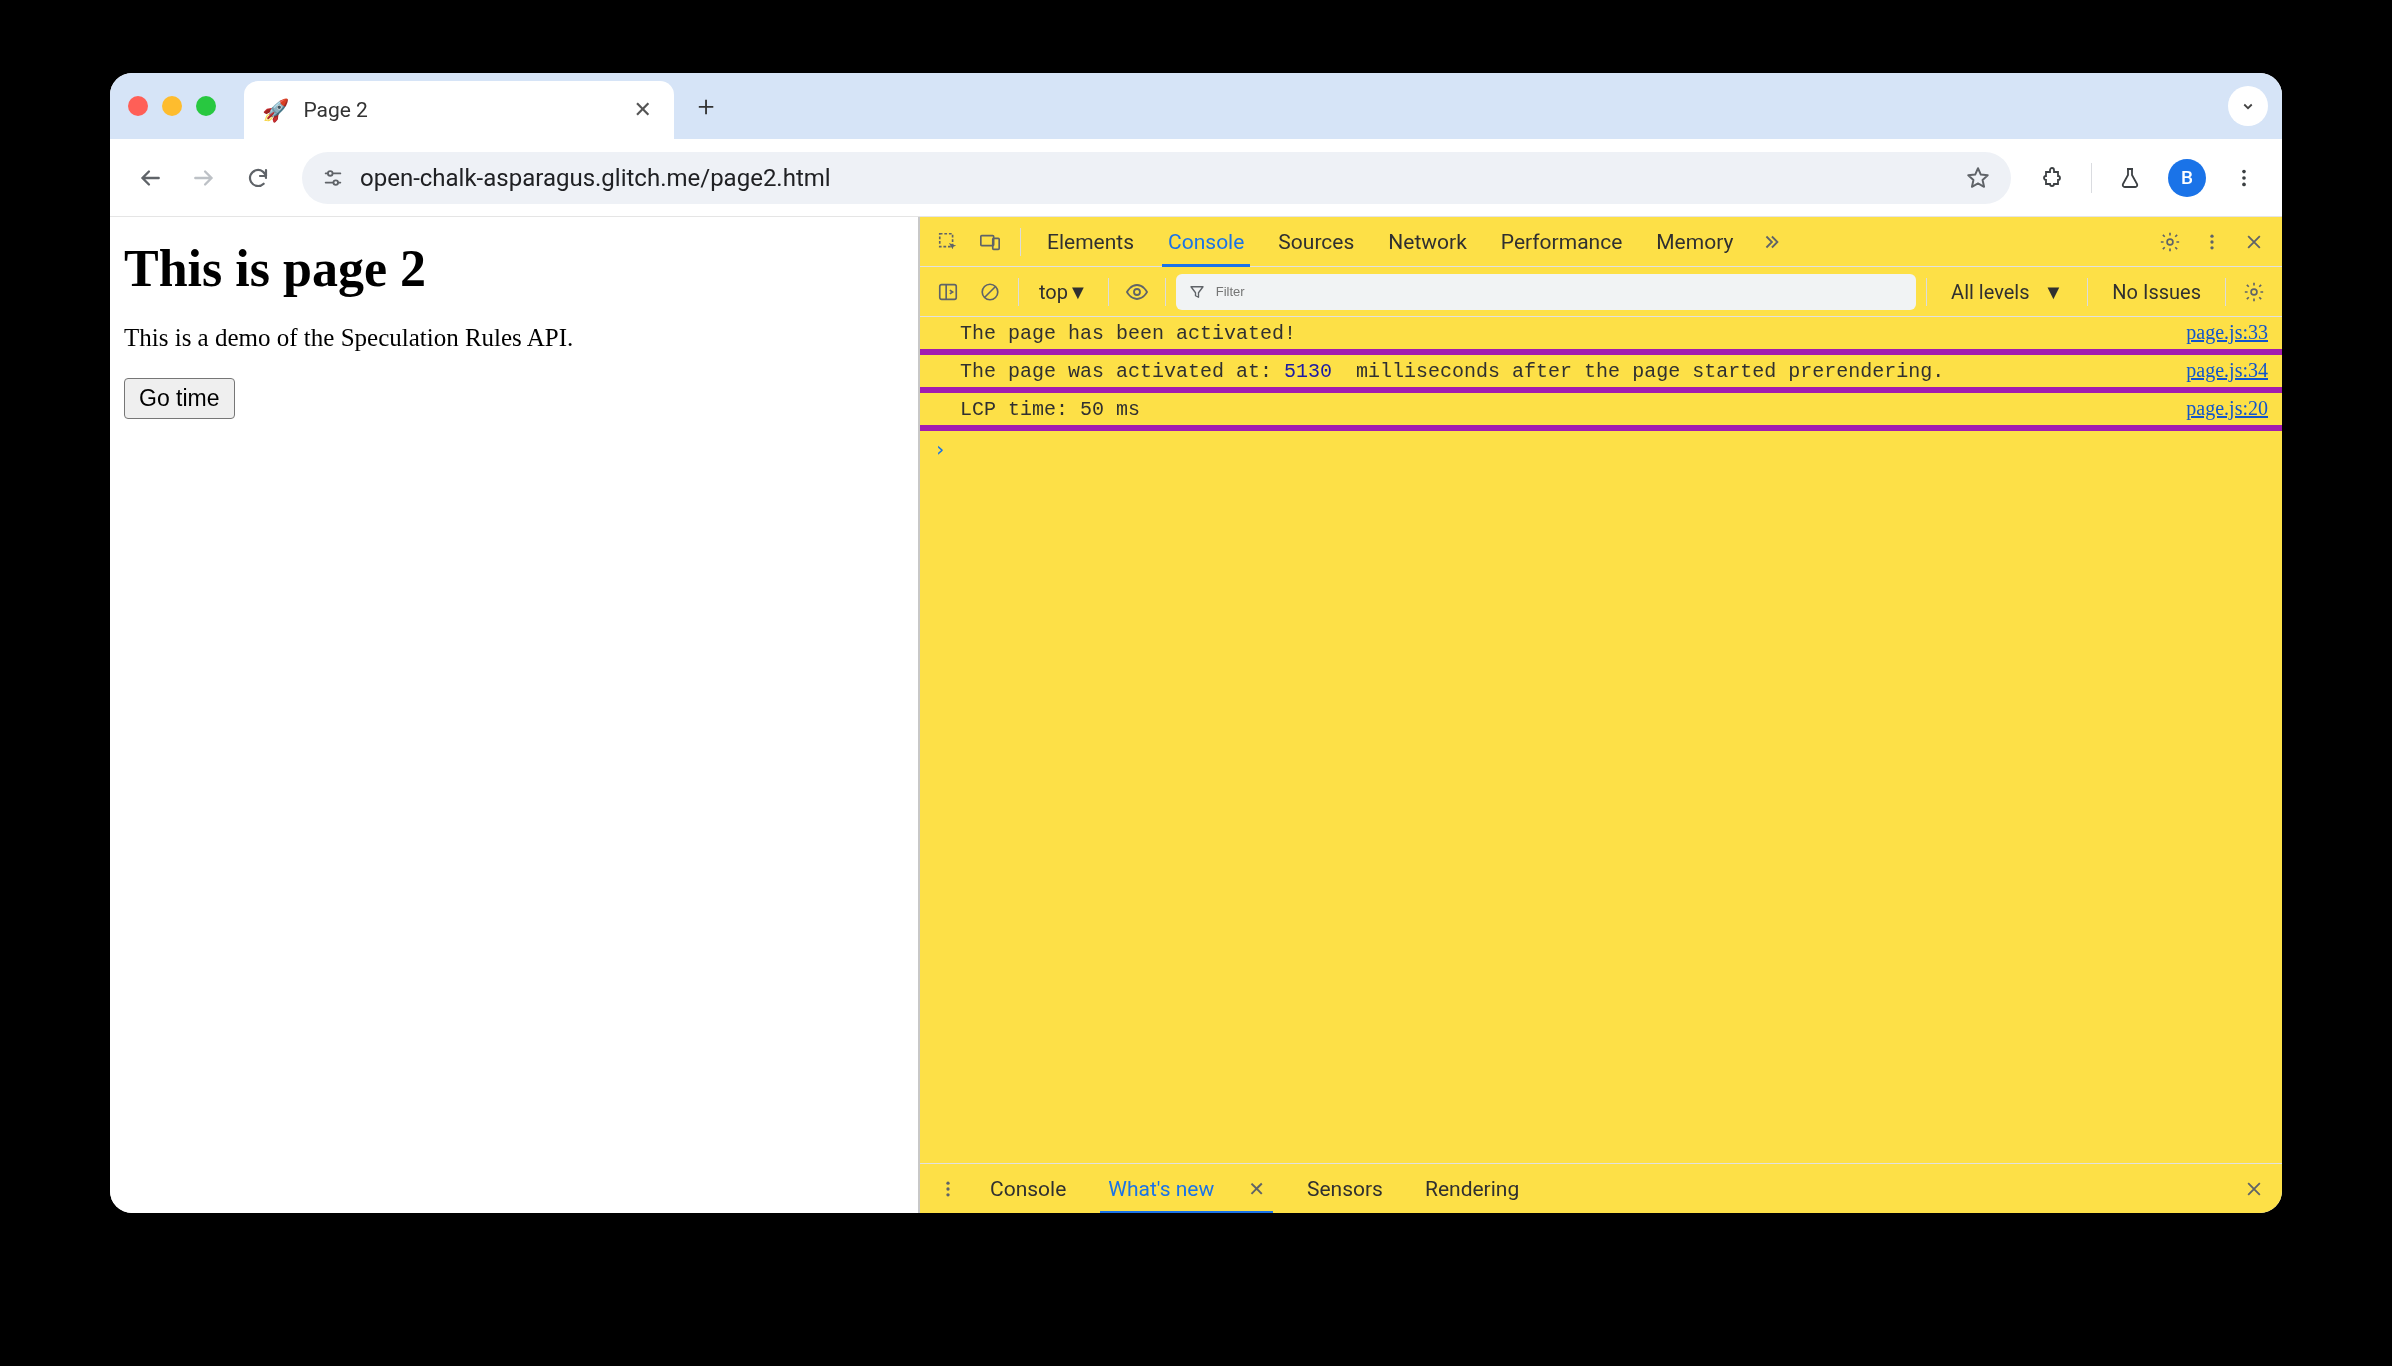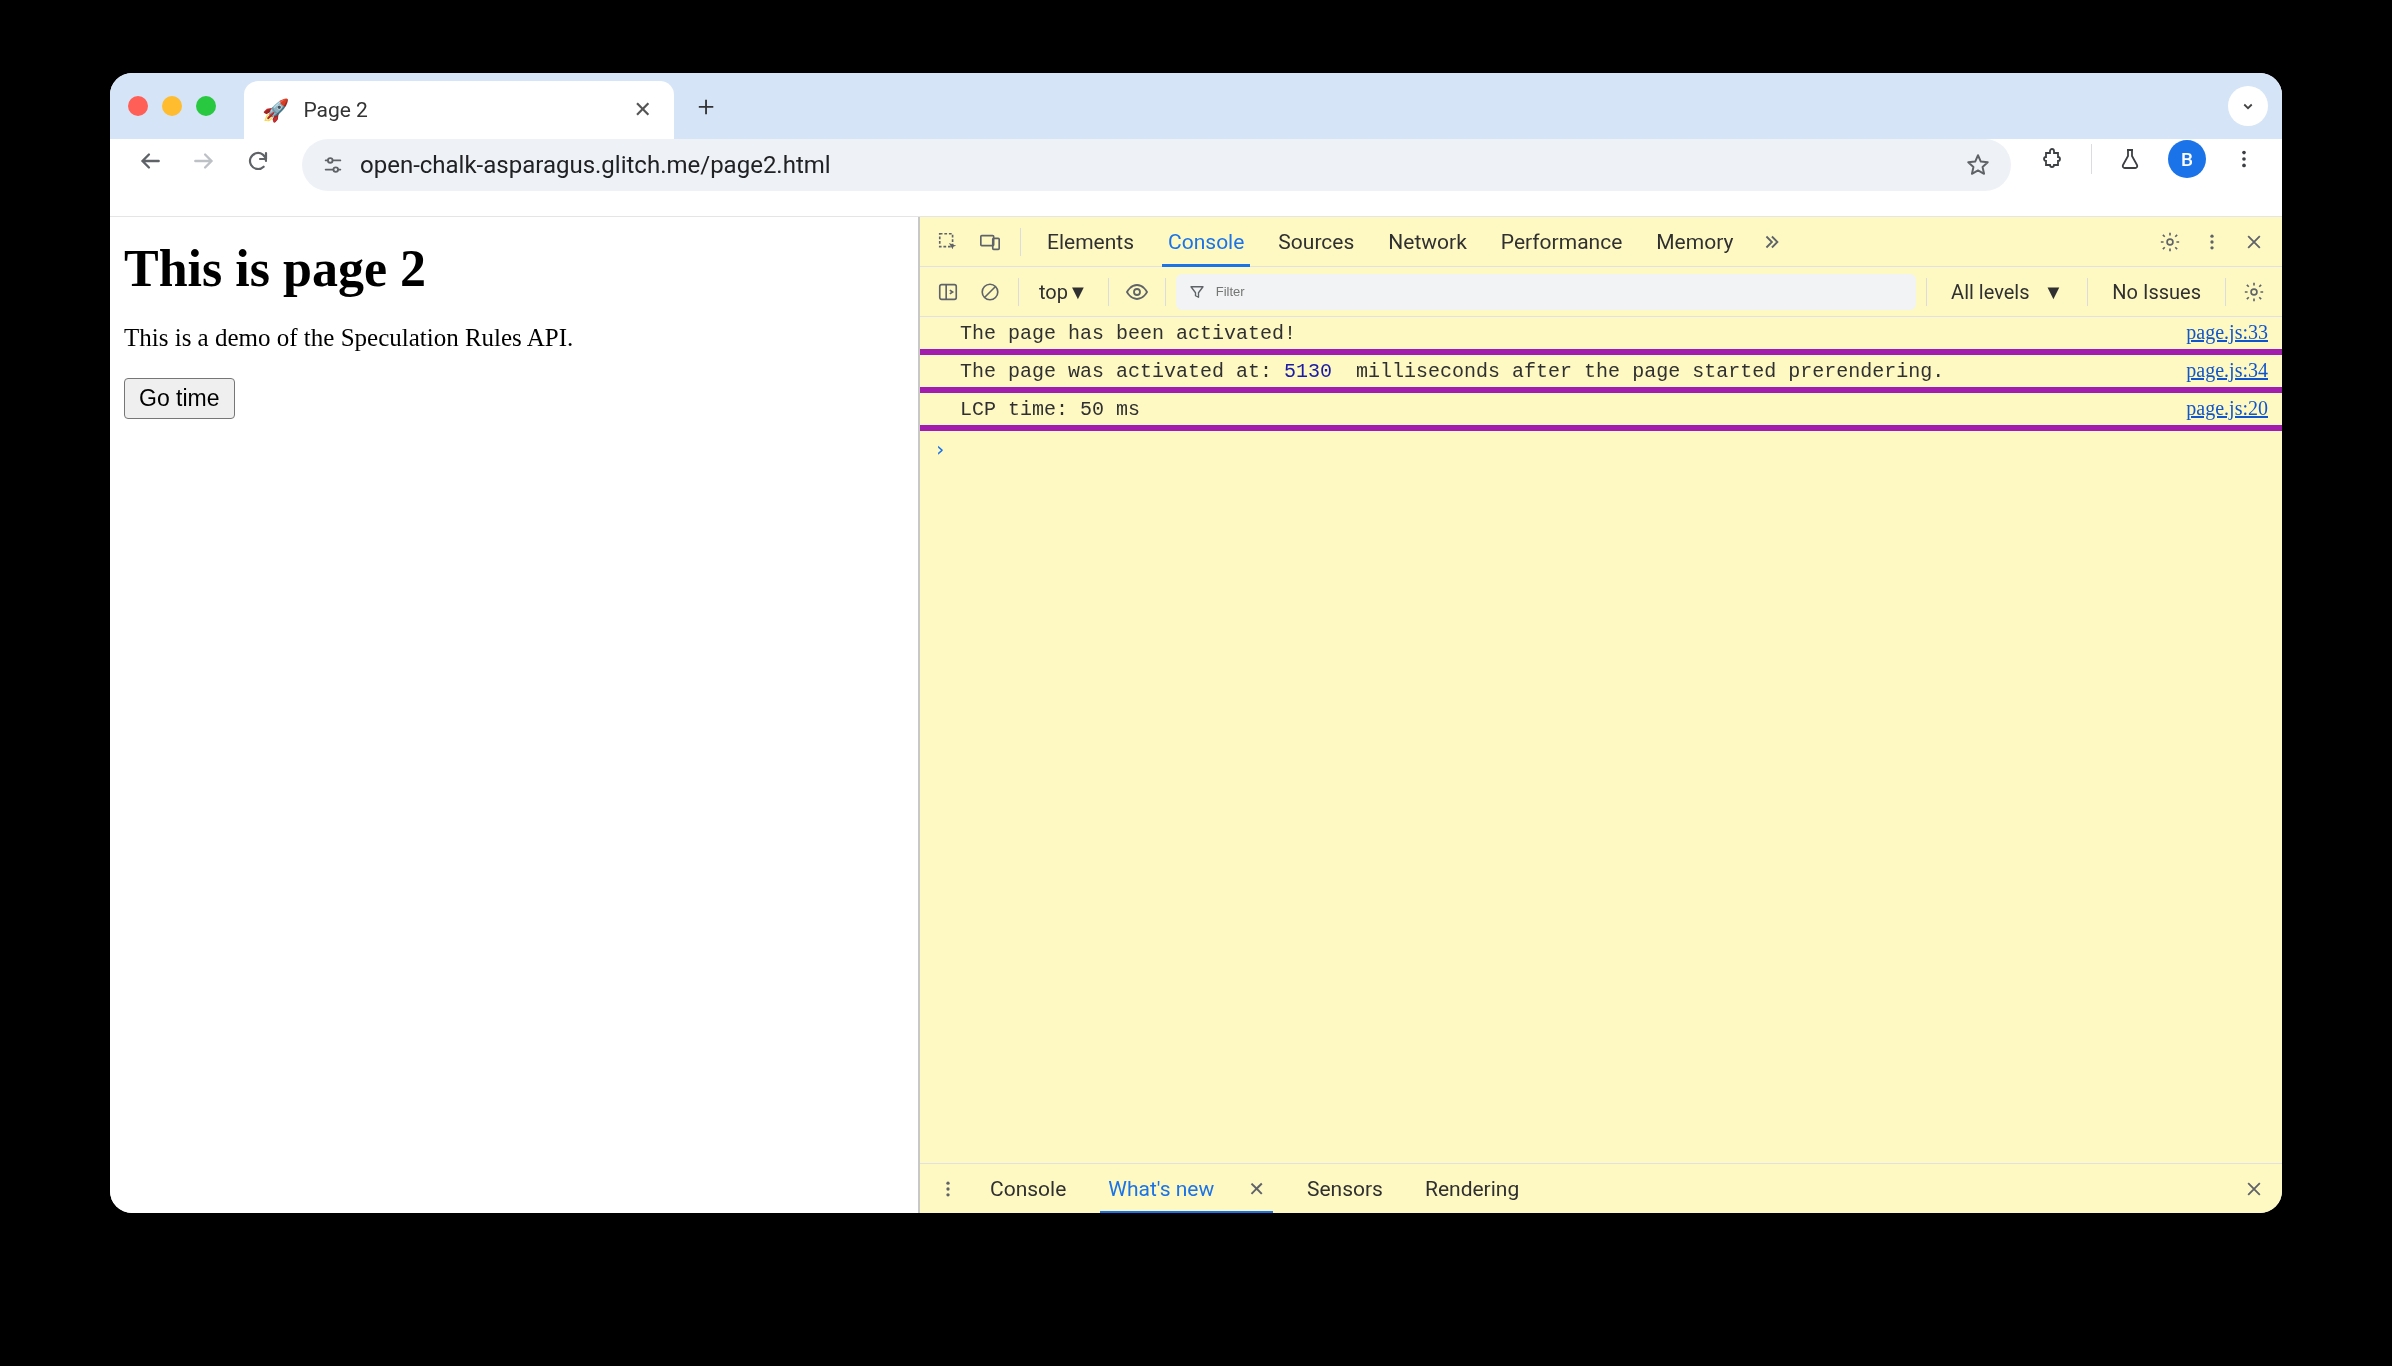--- a/index.html
+++ b/index.html
@@ -100,21 +100,21 @@
     color: #444;
     cursor: pointer;
   }
 
   
   .addrbar {
     height: 78px;
     background: #fff;
     border-bottom: 1px solid #e5e5e5;
     display: flex;
-    align-items: flex-start;
+    align-items: center;
     padding: 0 18px;
     gap: 10px;
   }
   .addrbar .nav-btn {
     width: 44px; height: 44px;
     display: flex; align-items: center; justify-content: center;
     color: #5f6368;
     border-radius: 50%;
     font-size: 26px;
     cursor: pointer;
@@ -193,21 +193,21 @@
     cursor: pointer;
   }
 
   
   .devtools {
     flex: 1;
     display: flex;
     flex-direction: column;
     font-family: Roboto, Arial, sans-serif;
     color: #303030;
-    background: #fef9c3;
+    background: #fde047;
     min-width: 0;
   }
   .dt-tabs {
     height: 50px;
     border-bottom: 1px solid #e1e1e1;
     display: flex;
     align-items: center;
     padding: 0 10px;
     gap: 6px;
     font-size: 21px;

